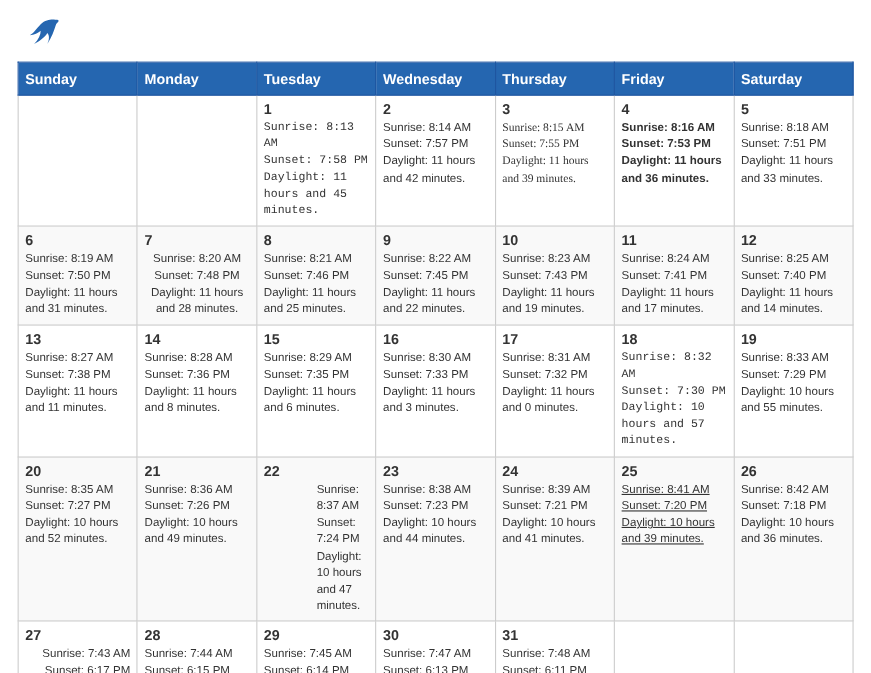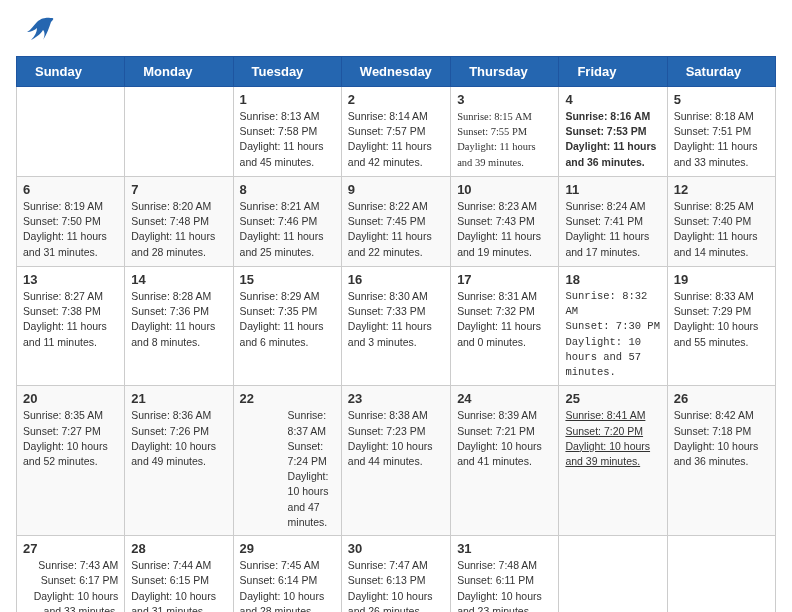--- a/index.html
+++ b/index.html
@@ -38,21 +38,21 @@
     .calendar {
       width: 100%;
       border-collapse: collapse;
       border: 1px solid #ccc;
     }
     .calendar th {
       background-color: #2566b0;
       color: #fff;
       font-size: 13px;
       font-weight: bold;
-      padding: 7px 18px;
+      padding: 7px 6px;
       text-align: left;
       border: 1px solid #1e55a0;
     }
     .calendar td {
       vertical-align: top;
       padding: 5px 6px;
       border: 1px solid #ccc;
       font-size: 11px;
       color: #333;
       background: #fff;
@@ -108,21 +108,21 @@
         <th>Friday</th>
         <th>Saturday</th>
       </tr>
   </thead>
   <tbody id="calendar-body">
   <tr>
         <td class="empty-cell"></td>
         <td class="empty-cell"></td>
         <td>
           <span class="day-number">1</span>
-          <div class="cell-info" style="white-space: pre-line;">Sunrise: 8:13 AM
+          <div class="cell-info" style="white-space: pre-line; font-family: Liberation Mono, monospace;">Sunrise: 8:13 AM
 Sunset: 7:58 PM
 Daylight: 11 hours and 45 minutes.</div>
         </td>
         <td>
           <span class="day-number">2</span>
           <div class="cell-info" style="white-space: pre-line;">Sunrise: 8:14 AM
 Sunset: 7:57 PM
 Daylight: 11 hours and 42 minutes.</div>
         </td>
         <td>
@@ -146,21 +146,21 @@
       </tr>
       <tr>
         <td>
           <span class="day-number">6</span>
           <div class="cell-info" style="white-space: pre-line;">Sunrise: 8:19 AM
 Sunset: 7:50 PM
 Daylight: 11 hours and 31 minutes.</div>
         </td>
         <td>
           <span class="day-number">7</span>
-          <div class="cell-info" style="white-space: pre-line;">Sunrise: 8:20 AM
+          <div class="cell-info" style="white-space: pre-line; text-align: center;">Sunrise: 8:20 AM
 Sunset: 7:48 PM
 Daylight: 11 hours and 28 minutes.</div>
         </td>
         <td>
           <span class="day-number">8</span>
           <div class="cell-info" style="white-space: pre-line;">Sunrise: 8:21 AM
 Sunset: 7:46 PM
 Daylight: 11 hours and 25 minutes.</div>
         </td>
         <td>

